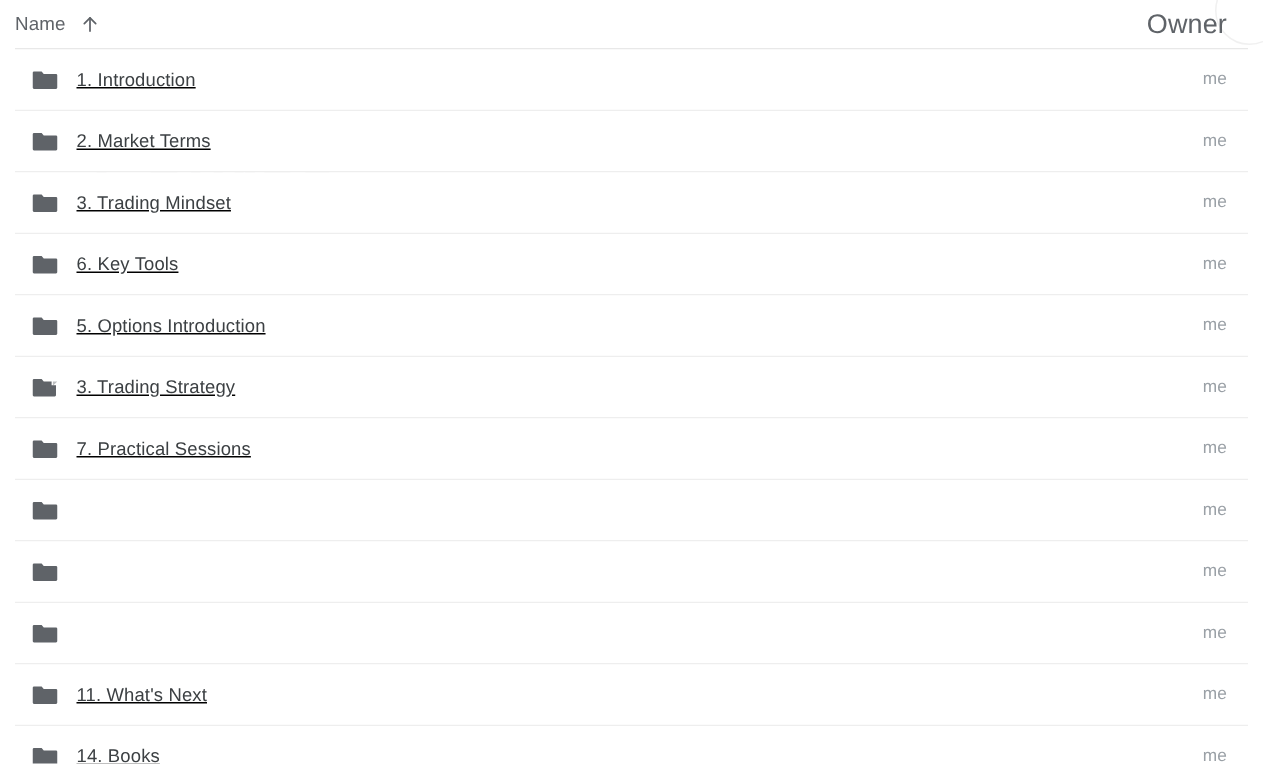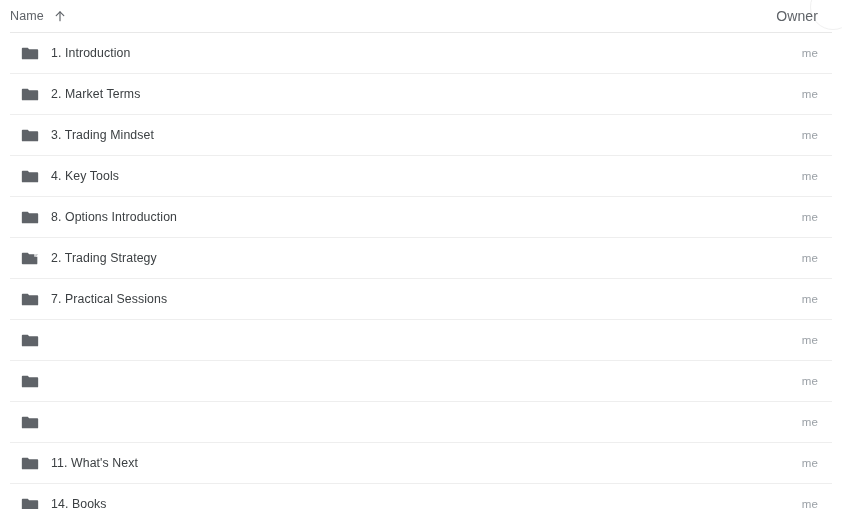--- a/index.html
+++ b/index.html
@@ -76,21 +76,21 @@
   .sort-arrow {
     width: 14px;
     height: 14px;
     display: block;
     color: #5f6368;
   }
 
   .col-owner-head {
     position: absolute;
     right: 24px;
-    font-size: 14px;
+    font-size: 18px;
     color: #5f6368;
     letter-spacing: .1px;
   }
 
   
   .divider {
     height: 1px;
     background: #eeeeee;
     margin: 0 10px;
   }
@@ -99,20 +99,21 @@
   
   .rows { position: relative; }
 
   .row {
     position: relative;
     height: 40px;
     display: flex;
     align-items: center;
     padding: 0 10px;
     background: #ffffff;
+    text-decoration: underline;
   }
 
   .row-icon {
     width: 20px;
     height: 20px;
     margin-left: 10px;
     margin-right: 11px;
     flex: 0 0 auto;
     display: block;
     color: #5f6368;
@@ -195,42 +196,42 @@
     <span class="row-label">3. Trading Mindset</span>
     <span class="row-owner">me</span>
   </div>
       <div class="divider"></div>
       <div class="row">
     <span class="row-icon-wrap">
       <svg class="row-icon" viewBox="0 0 24 24" fill="currentColor">
         <path d="M3.2 5.6h6.1l1.7 1.9h9.8c.6 0 1 .45 1 1.05v9.9c0 .6-.4 1.05-1 1.05H3.2c-.6 0-1-.45-1-1.05V6.65c0-.6.4-1.05 1-1.05z"></path>
       </svg>
     </span>
-    <span class="row-label">4. Key Tools</span>
-    <span class="row-owner">me</span>
-  </div>
-      <div class="divider"></div>
-      <div class="row">
-    <span class="row-icon-wrap">
-      <svg class="row-icon" viewBox="0 0 24 24" fill="currentColor">
-        <path d="M3.2 5.6h6.1l1.7 1.9h9.8c.6 0 1 .45 1 1.05v9.9c0 .6-.4 1.05-1 1.05H3.2c-.6 0-1-.45-1-1.05V6.65c0-.6.4-1.05 1-1.05z"></path>
-      </svg>
-    </span>
-    <span class="row-label">8. Options Introduction</span>
+    <span class="row-label">6. Key Tools</span>
+    <span class="row-owner">me</span>
+  </div>
+      <div class="divider"></div>
+      <div class="row">
+    <span class="row-icon-wrap">
+      <svg class="row-icon" viewBox="0 0 24 24" fill="currentColor">
+        <path d="M3.2 5.6h6.1l1.7 1.9h9.8c.6 0 1 .45 1 1.05v9.9c0 .6-.4 1.05-1 1.05H3.2c-.6 0-1-.45-1-1.05V6.65c0-.6.4-1.05 1-1.05z"></path>
+      </svg>
+    </span>
+    <span class="row-label">5. Options Introduction</span>
     <span class="row-owner">me</span>
   </div>
       <div class="divider"></div>
       <div class="row">
     <span class="row-icon-wrap">
       <svg class="row-icon" viewBox="0 0 24 24" fill="currentColor">
         <path d="M3.2 5.6h6.1l1.7 1.9h6.3l-.05 3.1h3.55v7.85c0 .6-.4 1.05-1 1.05H3.2c-.6 0-1-.45-1-1.05V6.65c0-.6.4-1.05 1-1.05z"></path>
         <path d="M18.35 7.5h3.45l-3.45 3.4z" opacity=".42"></path>
       </svg>
     </span>
-    <span class="row-label">2. Trading Strategy</span>
+    <span class="row-label">3. Trading Strategy</span>
     <span class="row-owner">me</span>
   </div>
       <div class="divider"></div>
       <div class="row">
     <span class="row-icon-wrap">
       <svg class="row-icon" viewBox="0 0 24 24" fill="currentColor">
         <path d="M3.2 5.6h6.1l1.7 1.9h9.8c.6 0 1 .45 1 1.05v9.9c0 .6-.4 1.05-1 1.05H3.2c-.6 0-1-.45-1-1.05V6.65c0-.6.4-1.05 1-1.05z"></path>
       </svg>
     </span>
     <span class="row-label">7. Practical Sessions</span>

